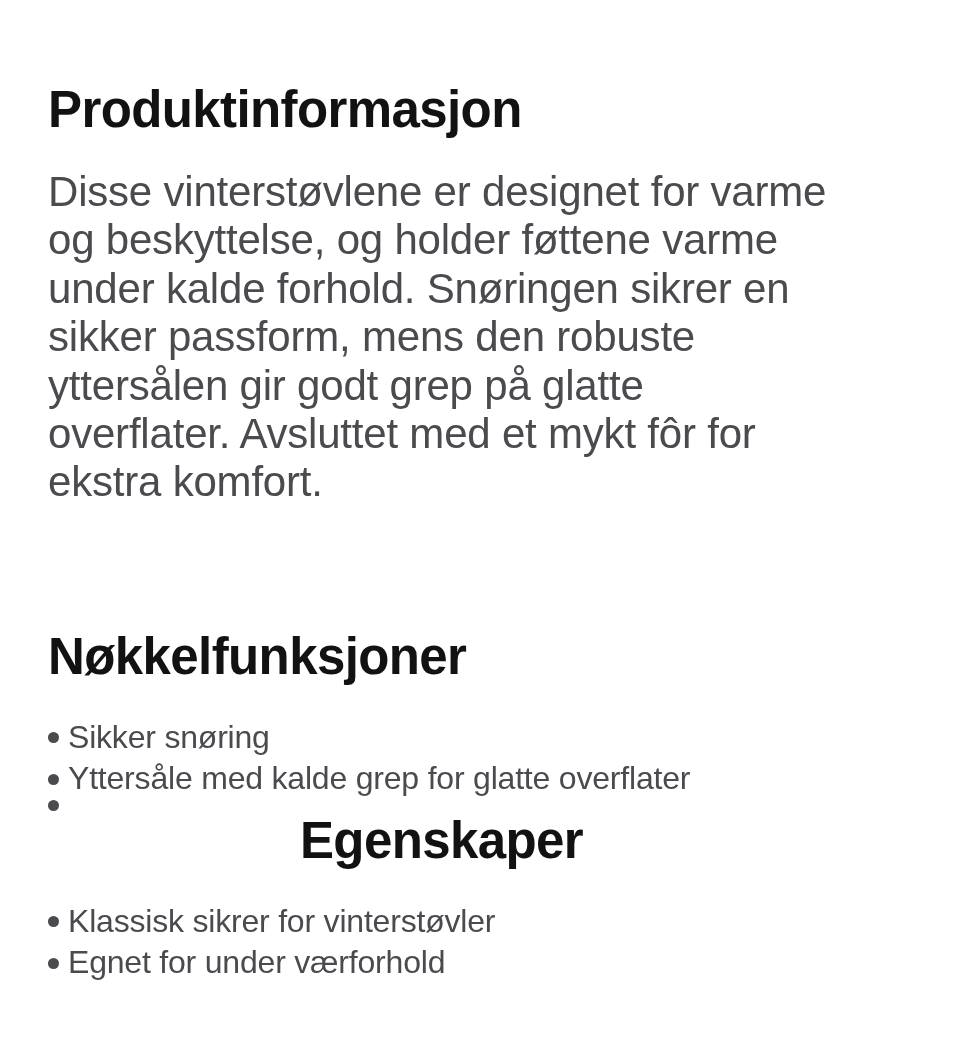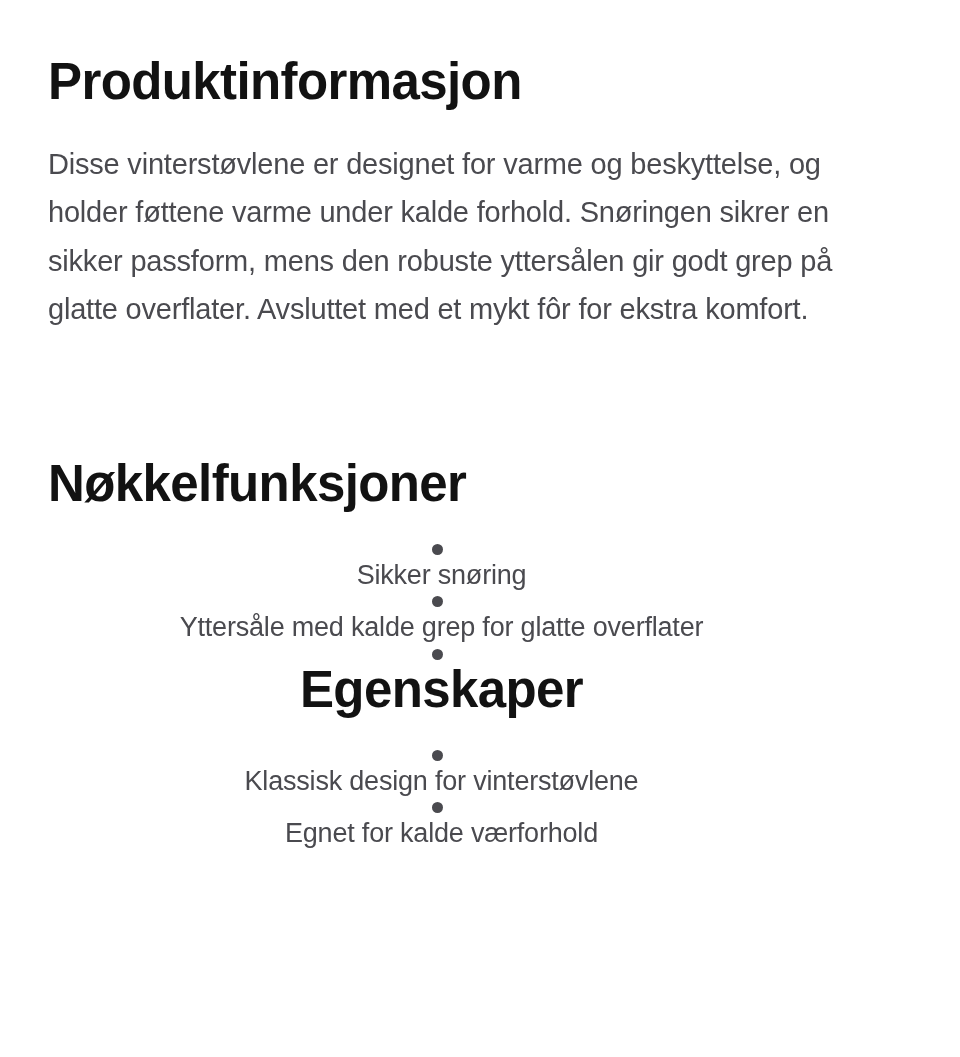--- a/index.html
+++ b/index.html
@@ -7,35 +7,35 @@
       padding: 0;
       background: #ffffff;
     }
     body {
       width: 960px;
       height: 1057px;
       overflow: hidden;
       font-family: "Liberation Sans", "DejaVu Sans", sans-serif;
     }
     .page {
-      padding: 52px 48px 0 48px;
+      padding: 80px 48px 0 48px;
       box-sizing: border-box;
       width: 883px;
     }
     h2 {
       margin: 0;
       font-size: 51px;
       font-weight: 700;
       color: #121212;
       letter-spacing: -0.6px;
       line-height: 60px;
     }
     p.desc {
       margin: 28px 0 0 0;
-      font-size: 29px;
+      font-size: 42px;
       line-height: 48.4px;
       color: #4a4a4f;
       letter-spacing: -0.2px;
       max-width: 870px;
     }
     .section {
       display: block;
     }
     .section + .section {
       margin-top: 0;
@@ -47,25 +47,24 @@
       text-align: center;
     }
     ul.bullets {
       list-style: none;
       margin: 30px 0 0 0;
       padding: 0;
     }
     ul.bullets li {
       display: flex;
       align-items: center;
-      font-size: 27px;
+      font-size: 32px;
       line-height: 41.5px;
       color: #4a4a4f;
       letter-spacing: -0.2px;
-      flex-direction: column;
     }
     .bullet {
       display: inline-block;
       width: 11px;
       height: 11px;
       border-radius: 50%;
       background: #4a4a4f;
       margin-right: 9px;
       flex: 0 0 auto;
     }
@@ -95,22 +94,22 @@
         <span class="bullet"></span>
       </li>
     </ul>
   </section>
 
   <section class="section" id="sec-props">
     <h2>Egenskaper</h2>
     <ul class="bullets">
       <li>
         <span class="bullet"></span>
-        <span>Klassisk design for vinterstøvlene</span>
+        <span>Klassisk sikrer for vinterstøvler</span>
       </li>
       <li>
         <span class="bullet"></span>
-        <span>Egnet for kalde værforhold</span>
+        <span>Egnet for under værforhold</span>
       </li>
     </ul>
   </section>
 
 </div>
 
 </body></html>

